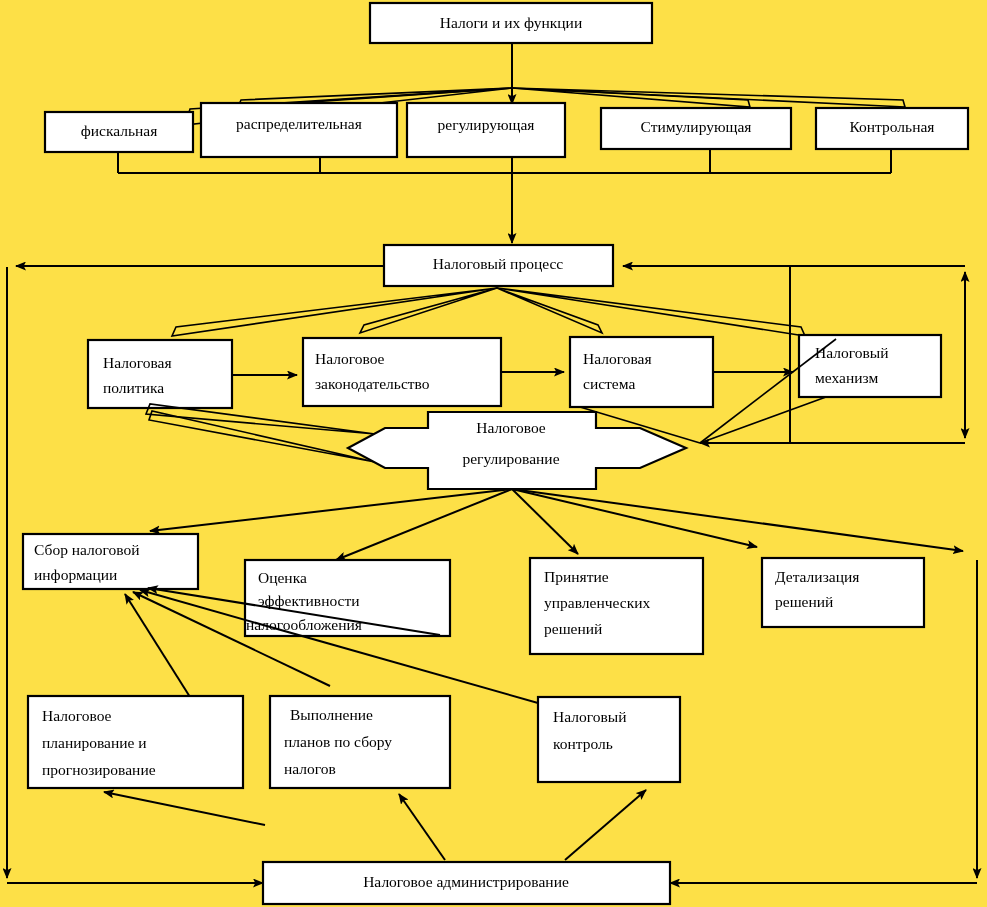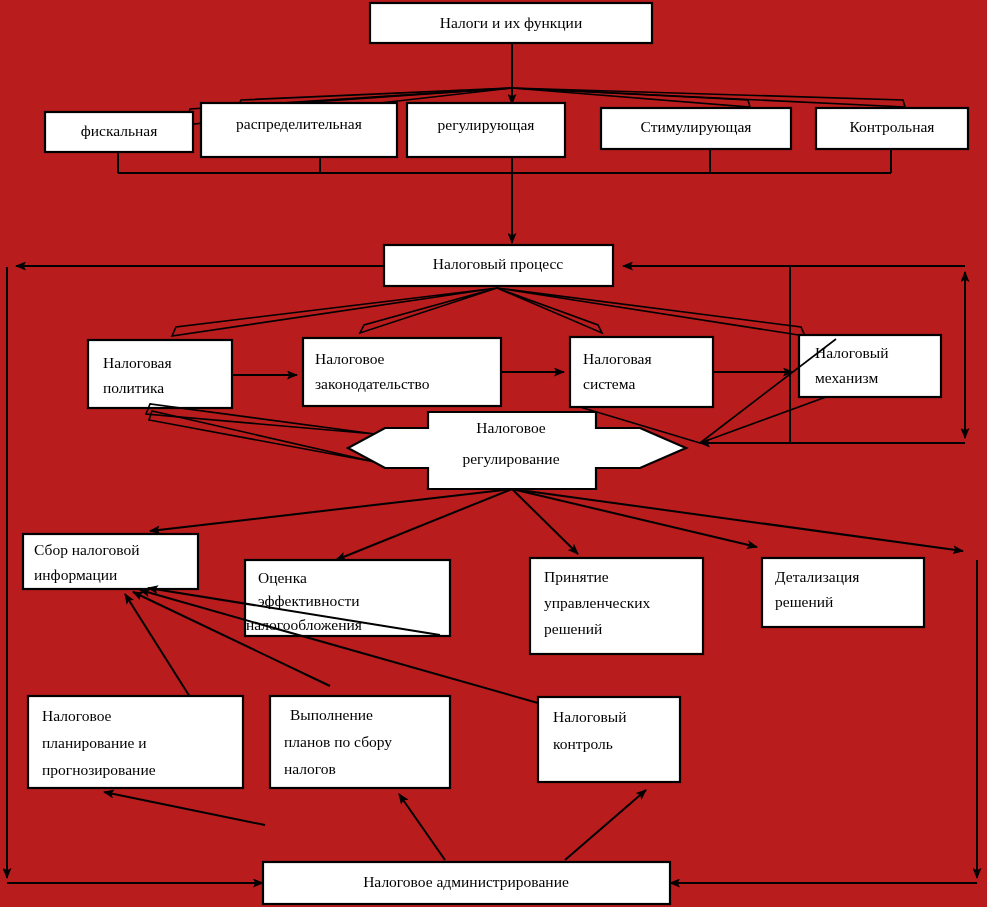--- a/index.html
+++ b/index.html
@@ -4,21 +4,21 @@
 <style>
   html, body {
     margin: 0;
     padding: 0;
     background: #ffffff;
   }
   #diagram-root {
     position: relative;
     width: 987px;
     height: 907px;
-    background: #b91c1c;
+    background: #fde047;
     font-family: "Liberation Serif", "DejaVu Serif", serif;
     overflow: hidden;
   }
   svg#diagram-svg {
     position: absolute;
     left: 0;
     top: 0;
     width: 987px;
     height: 907px;
   }

